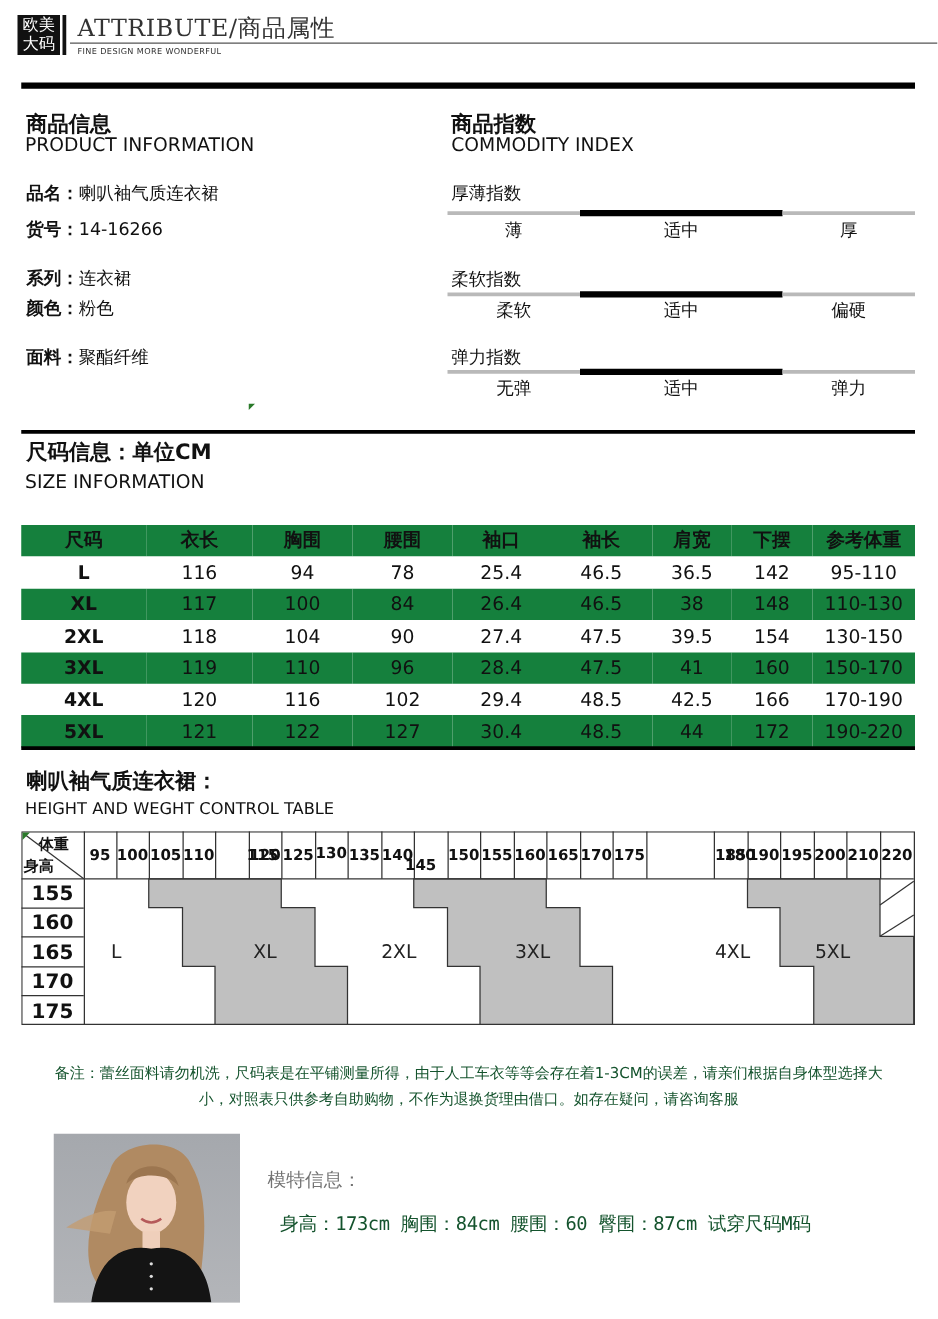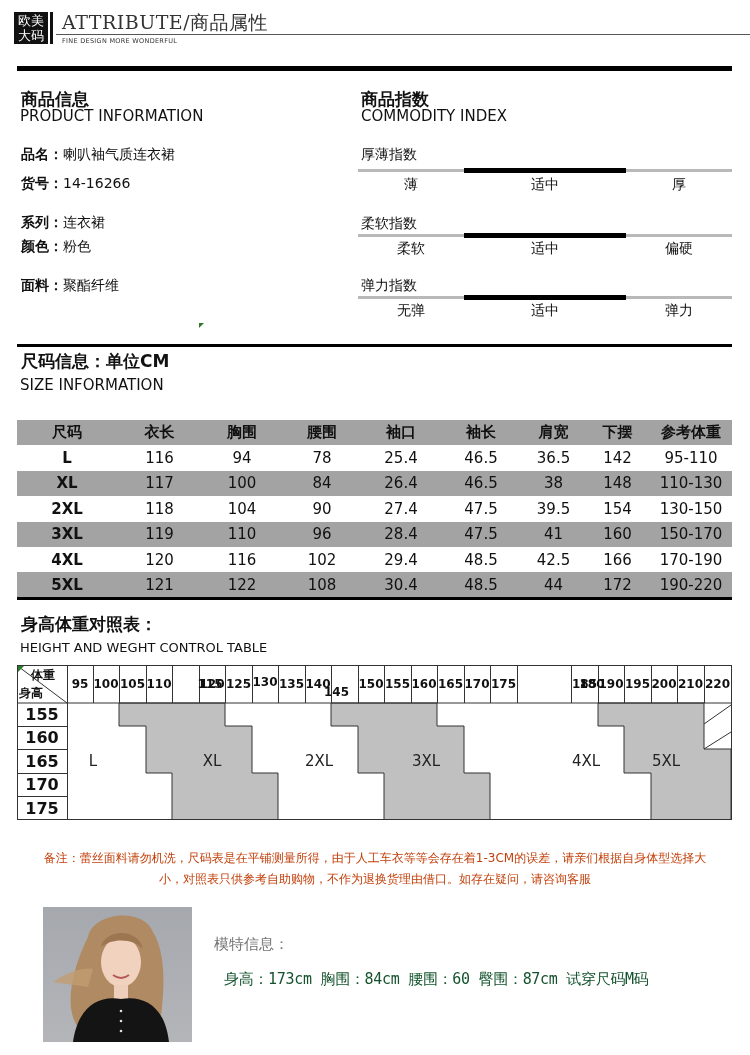--- a/index.html
+++ b/index.html
@@ -35,34 +35,34 @@
   .idx-opts .o0 { left: 0; width: 106px; }
   .idx-opts .o1 { left: 106px; width: 162px; }
   .idx-opts .o2 { left: 268px; width: 106px; }
 
   .green-mark { position: absolute; width: 0; height: 0; border-top: 5px solid #2a7a2a; border-right: 5px solid transparent; }
 
   
   .size-table { position: absolute; left: 17px; top: 420px; width: 715px; border-collapse: collapse; table-layout: fixed; }
   .size-table th, .size-table td { height: 25.4px; text-align: center; font-size: 15px; color: #111; padding: 0; }
   .size-table th { font-weight: bold; font-size: 15px; }
-  .size-table tr.shade { background: #a3a3a3; }
+  .size-table tr.shade { background: #15803d; }
   .size-table td.sz { font-weight: bold; }
   .size-bottom { position: absolute; left: 17px; top: 597px; width: 715px; height: 3px; background: #000; }
 
   
   .hw-title { position: absolute; left: 21px; top: 613px; font-size: 17px; font-weight: bold; }
   .hw-sub { position: absolute; left: 20px; top: 640px; font-size: 13px; color: #111; }
   .hw { position: absolute; left: 17px; top: 665px; width: 715px; height: 155px; border-radius: 12px; }
   .hw .hcell { position: absolute; display: flex; align-items: center; justify-content: center; font-weight: bold; font-size: 12px; color: #111; }
   .hw .rowlab { position: absolute; display: flex; align-items: center; justify-content: center; font-weight: bold; font-size: 16px; color: #111; }
   .hw .zlab { position: absolute; font-size: 15px; color: #222; transform: translate(-50%, -50%); }
 
   
-  .note { position: absolute; left: 0; width: 750px; text-align: center; font-size: 12px; color: #c2410c; line-height: 21px; }
+  .note { position: absolute; left: 0; width: 750px; text-align: center; font-size: 12px; color: #14532d; line-height: 21px; }
 
   
   .photo { position: absolute; left: 43px; top: 907px; width: 149px; height: 135px; background: #a7a9ae; overflow: hidden; }
   .model-title { position: absolute; left: 214px; top: 935px; font-size: 15px; color: #737373; font-family: "DejaVu Sans Mono", monospace; }
   .model-stats { position: absolute; left: 224px; top: 970px; font-size: 15px; color: #14532d; font-family: "DejaVu Sans Mono", monospace; letter-spacing: -0.3px; }
 </style>
 </head>
 <body>
 
 <div class="logo-box">
@@ -219,32 +219,32 @@
         <td>29.4</td>
         <td>48.5</td>
         <td>42.5</td>
         <td>166</td>
         <td>170-190</td>
       </tr>
       <tr class="shade">
         <td class="sz">5XL</td>
         <td>121</td>
         <td>122</td>
-        <td>108</td>
+        <td>127</td>
         <td>30.4</td>
         <td>48.5</td>
         <td>44</td>
         <td>172</td>
         <td>190-220</td>
       </tr>
     </tbody>
 </table>
 <div class="size-bottom"></div>
 
-<div class="hw-title">身高体重对照表：</div>
+<div class="hw-title">喇叭袖气质连衣裙：</div>
 <div class="hw-sub">HEIGHT AND WEGHT CONTROL TABLE</div>
 
 <div class="hw" id="hw">
   <svg width="715" height="155" style="position:absolute;left:0;top:0;" id="hw-svg">
       <polygon points="102,38 208,38 208,61 235,61 235,108 261,108 261,155 155,155 155,108 129,108 129,61 102,61" fill="#c0c0c0" stroke="#333" stroke-width="1"></polygon>
       <polygon points="314,38 420,38 420,61 447,61 447,108 473,108 473,155 367,155 367,108 341,108 341,61 314,61" fill="#c0c0c0" stroke="#333" stroke-width="1"></polygon>
       <polygon points="581,38 687,38 687,84 714,84 714,155 634,155 634,108 607,108 607,61 581,61" fill="#c0c0c0" stroke="#333" stroke-width="1"></polygon>
       <line x1="687" y1="59" x2="714" y2="40" stroke="#333" stroke-width="1"></line>
       <line x1="687" y1="84" x2="714" y2="67" stroke="#333" stroke-width="1"></line>
       <rect x="0.5" y="0.5" width="714" height="154" fill="none" stroke="#333" stroke-width="1"></rect>

